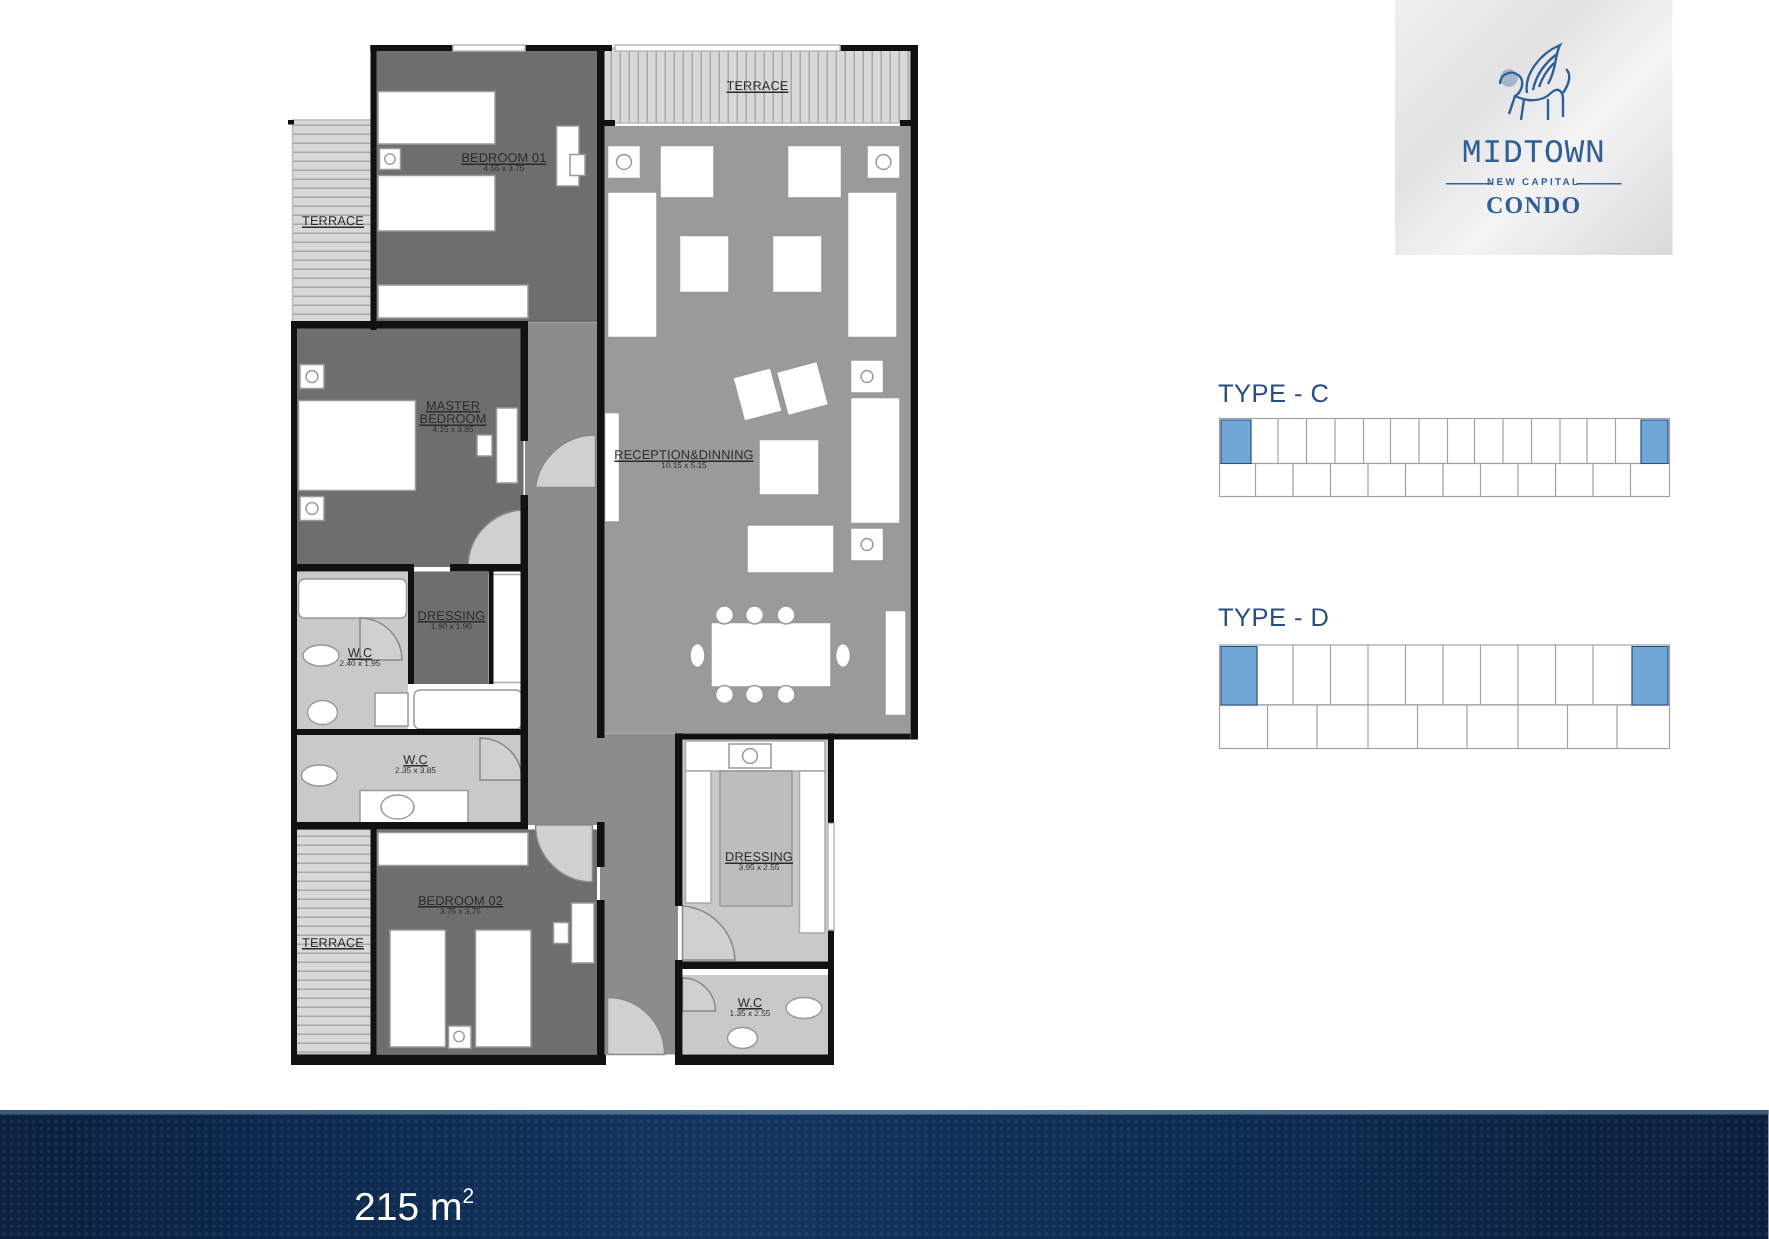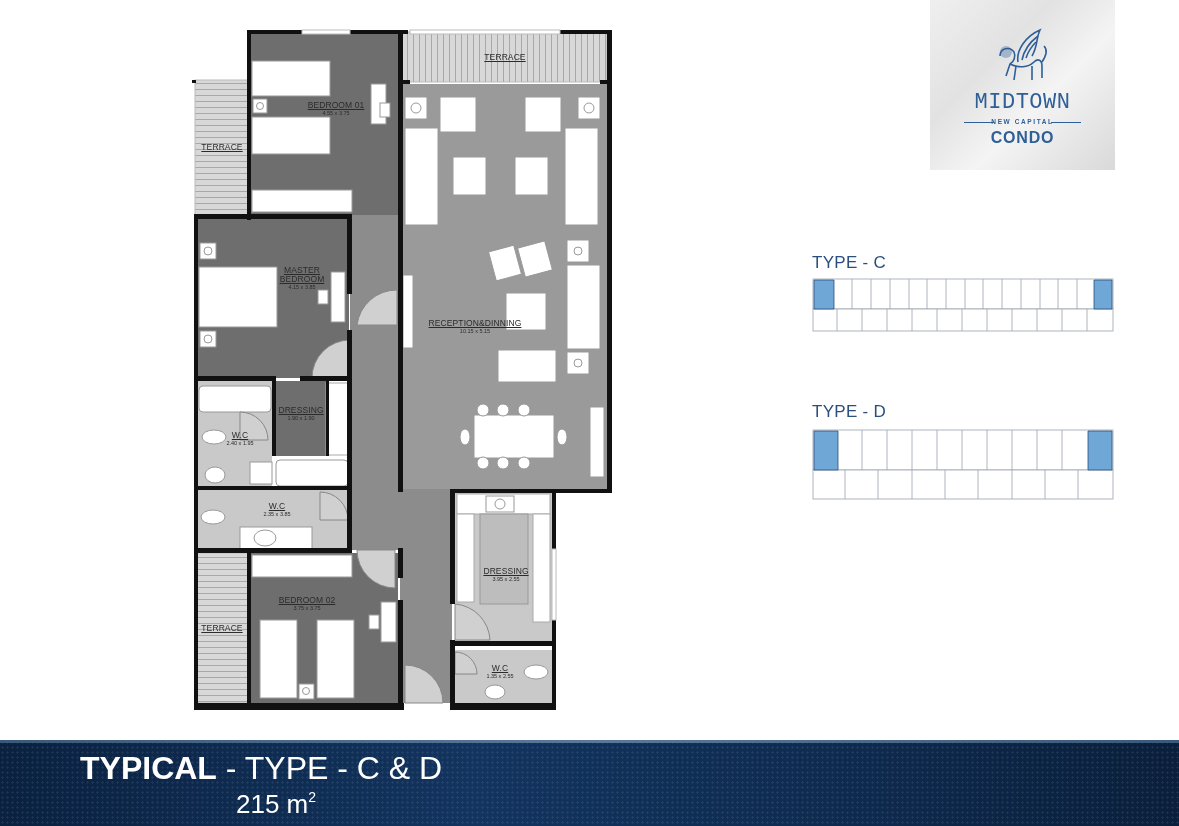--- a/index.html
+++ b/index.html
@@ -13,21 +13,21 @@
   .room-dim { font-size: 5.5px; display: block; margin-top: 1px; }
 
   .logo { position: absolute; left: 930px; top: 0; width: 185px; height: 170px;
     background: linear-gradient(135deg, #efefef 0%, #e2e2e2 35%, #f4f4f4 60%, #d9d9d9 100%); }
   .logo-title { position: absolute; left: 0; width: 185px; top: 90px; text-align: center;
     font-family: Liberation Mono, monospace; font-size: 22px; color: #2e5f97; letter-spacing: 0.5px; }
   .logo-sub { position: absolute; left: 0; width: 185px; top: 118px; text-align: center;
     font-size: 6.5px; color: #2e5f97; letter-spacing: 1.6px; font-weight: bold; }
   .logo-line { position: absolute; top: 122px; height: 1px; background: #2e5f97; width: 30px; }
   .logo-condo { position: absolute; left: 0; width: 185px; top: 129px; text-align: center;
-    font-family: Liberation Sans, sans-serif; font-size: 16px; font-weight: bold; color: #2e5f97; letter-spacing: 0.8px; }
+    font-family: Liberation Serif, serif; font-size: 16px; font-weight: bold; color: #2e5f97; letter-spacing: 0.8px; }
 
   .type-label { position: absolute; font-size: 17px; color: #2a4f7f; letter-spacing: 0.3px; text-align: center; }
 
   .footer { position: absolute; left: 0; top: 740px; width: 1179px; height: 86px;
     background-color: #0d2a4d;
     background-image: radial-gradient(rgba(255,255,255,0.07) 1px, transparent 1.2px),
       linear-gradient(90deg, #0a2140 0%, #12345f 40%, #0e2b50 70%, #0a1f3b 100%);
     background-size: 5px 5px, 100% 100%; }
   .footer-top { position: absolute; left: 0; top: 0; width: 100%; height: 3px; background: linear-gradient(90deg,#3a5878,#5a7898,#3a5878); }
   .footer-title { position: absolute; left: 80px; top: 10px; color: #ffffff; font-size: 32px; white-space: nowrap; }
@@ -215,21 +215,21 @@
   <span class="room-name">TERRACE</span>
 </div>
 <div class="room-label" style="left:296px;top:101px;width:80px;">
   <span class="room-name">BEDROOM 01</span>
   <span class="room-dim">4.55 x 3.75</span>
 </div>
 <div class="room-label" style="left:272px;top:266px;width:60px;">
   <span class="room-name">MASTER BEDROOM</span>
   <span class="room-dim">4.15 x 3.85</span>
 </div>
-<div class="room-label" style="left:425px;top:299px;width:100px;margin-top:20px;">
+<div class="room-label" style="left:406px;top:299px;width:100px;">
   <span class="room-name">RECEPTION&amp;DINNING</span>
   <span class="room-dim">10.15 x 5.15</span>
 </div>
 <div class="room-label" style="left:275px;top:406px;width:52px;">
   <span class="room-name">DRESSING</span>
   <span class="room-dim">1.90 x 1.90</span>
 </div>
 <div class="room-label" style="left:220px;top:431px;width:40px;">
   <span class="room-name">W.C</span>
   <span class="room-dim">2.40 x 1.95</span>
@@ -334,19 +334,16 @@
       <line x1="200" y1="41" x2="200" y2="70"></line>
     <line x1="233" y1="41" x2="233" y2="70"></line>
       <line x1="266" y1="41" x2="266" y2="70"></line>
   </g>
   <path d="M2 2 L26 2 L26 41 L2 41 Z" fill="#6fa7d6" stroke="#2a4f7f" stroke-width="0.8"></path>
   <path d="M276 2 L300 2 L300 41 L276 41 Z" fill="#6fa7d6" stroke="#2a4f7f" stroke-width="0.8"></path>
 </svg>
 
 <div class="footer">
   <div class="footer-top"></div>
-  <div class="footer-title">
-    <span class="bold">TYPICAL</span><span> - TYPE - C &amp; D</span>
-  </div>
   <div class="footer-area">
     <span>215 m</span><sup>2</sup>
   </div>
 </div>
 
 </body></html>

